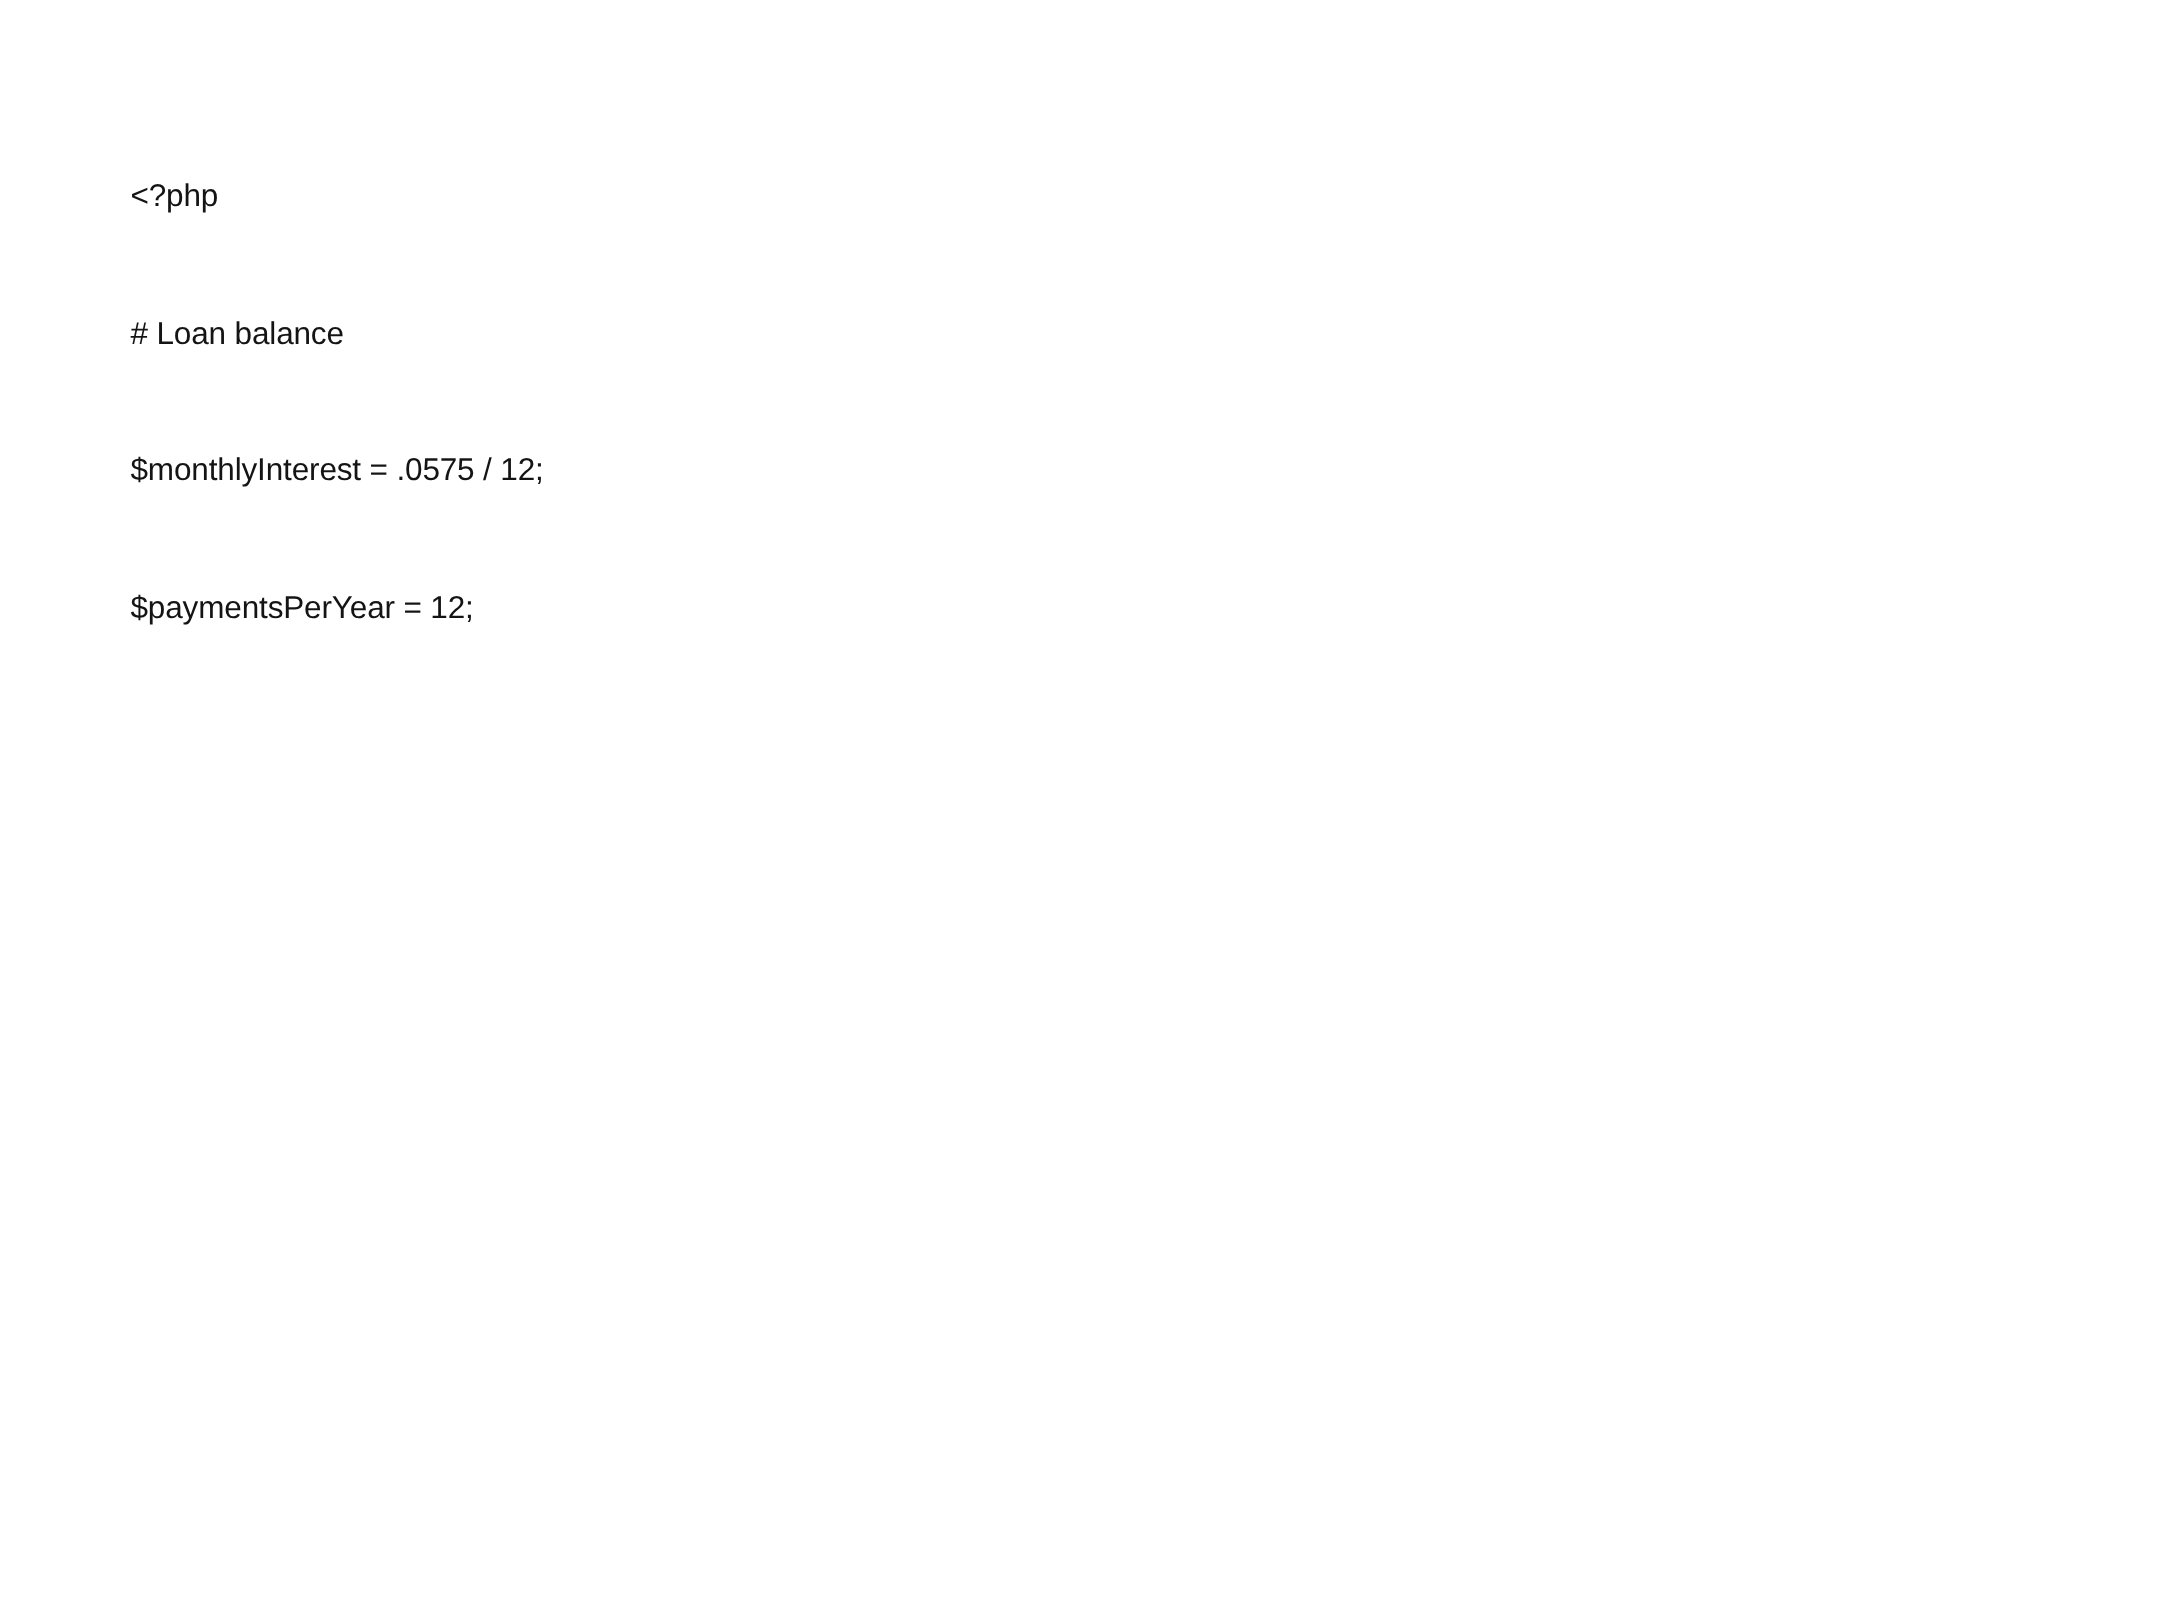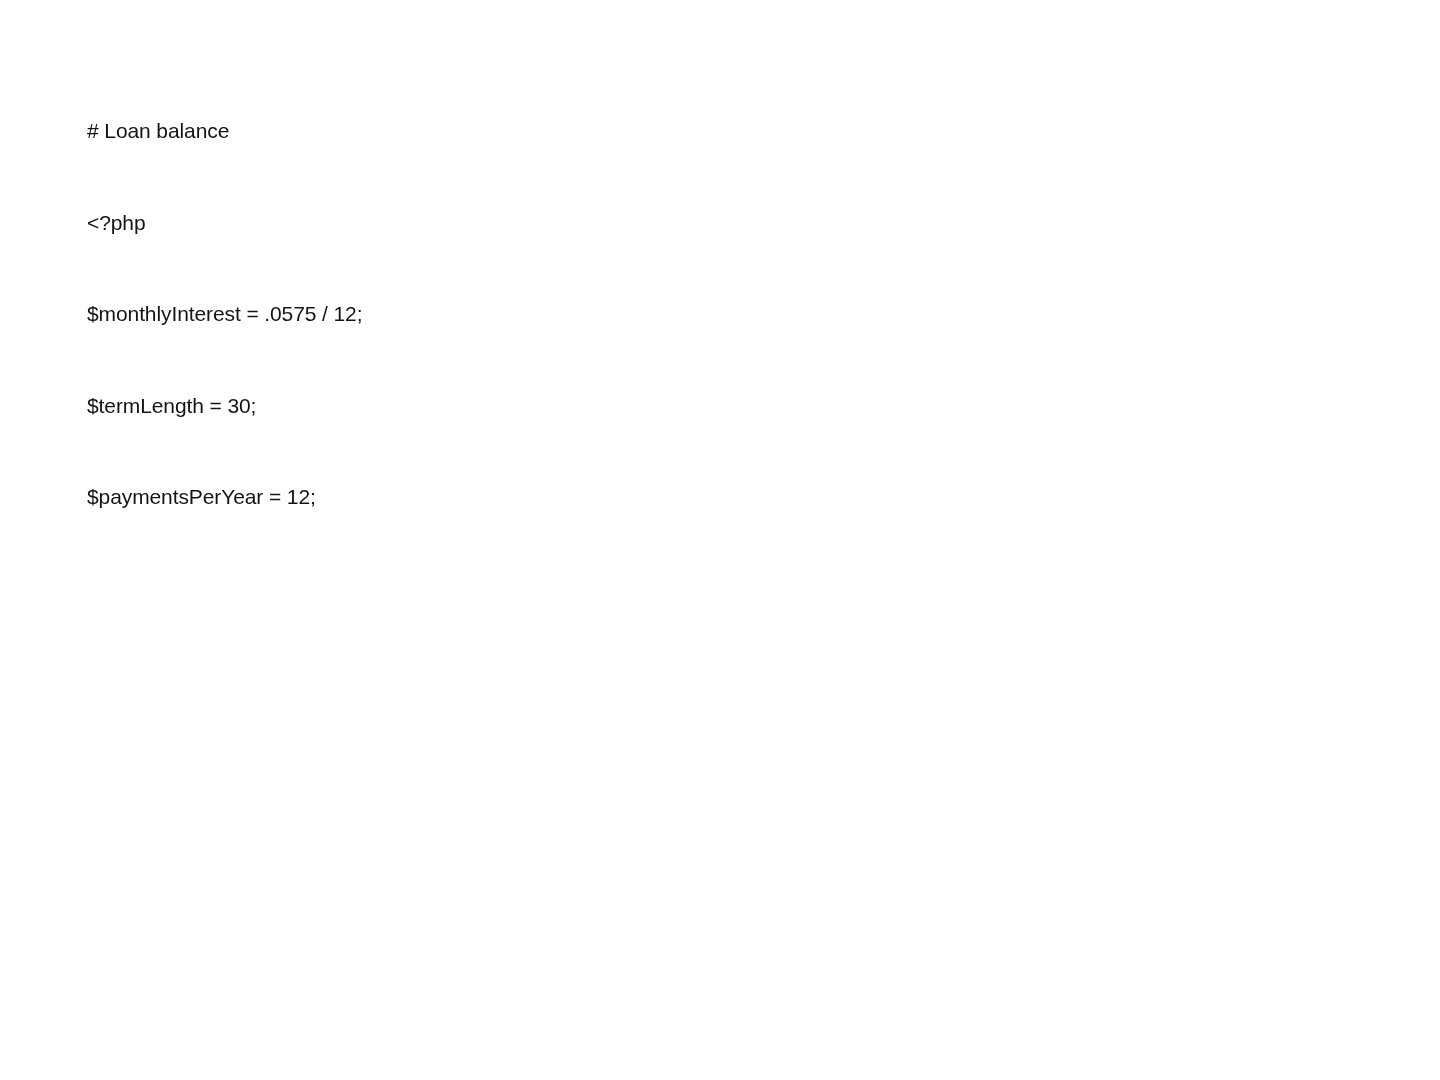--- a/index.html
+++ b/index.html
@@ -25,24 +25,23 @@
     white-space: pre;
   }
   .code-line {
     height: 30.5px;
   }
 </style>
 </head>
 <body>
 
 <main class="code-listing">
+  <div class="code-line">&lt;?php</div>
   <div class="code-line"># Loan balance</div>
-  <div class="code-line">&lt;?php</div>
   <div class="code-line">$monthlyInterest = .0575 / 12;</div>
-  <div class="code-line">$termLength = 30;</div>
   <div class="code-line">$paymentsPerYear = 12;</div>
   
   
   
   
   
   
   
   
   

